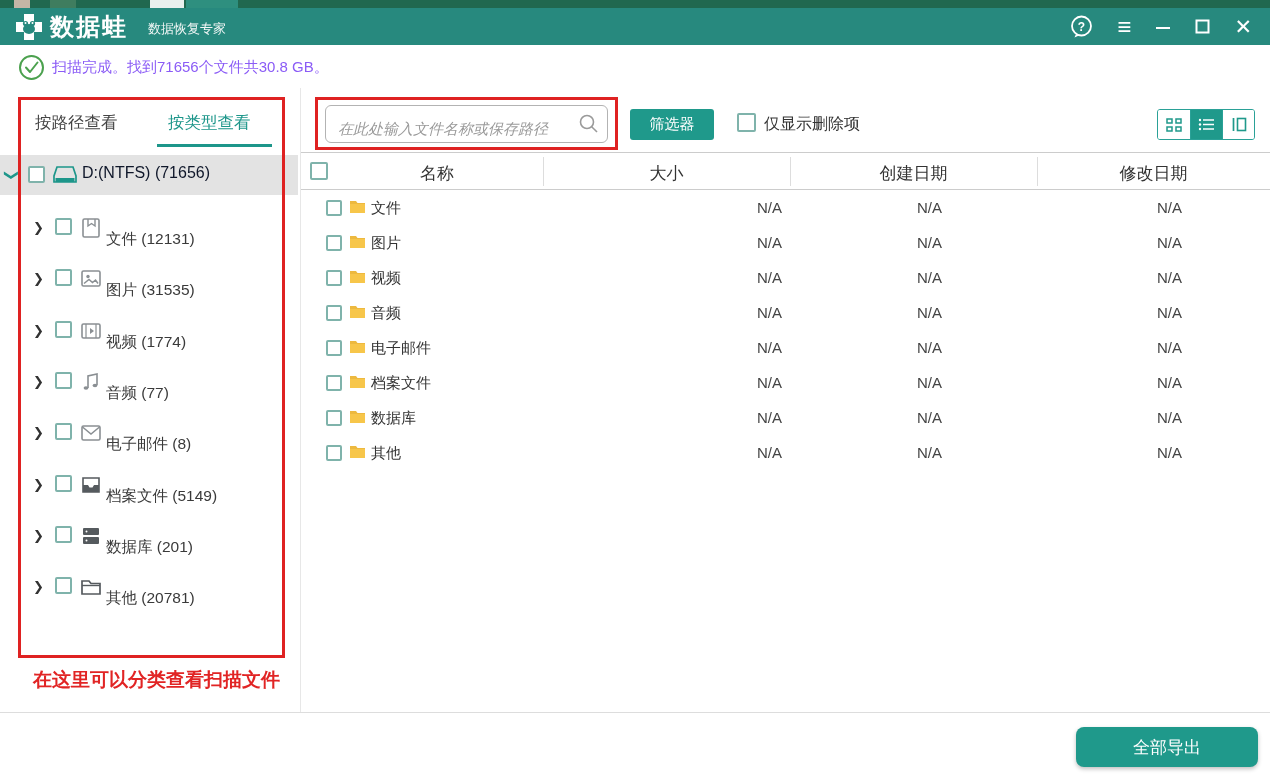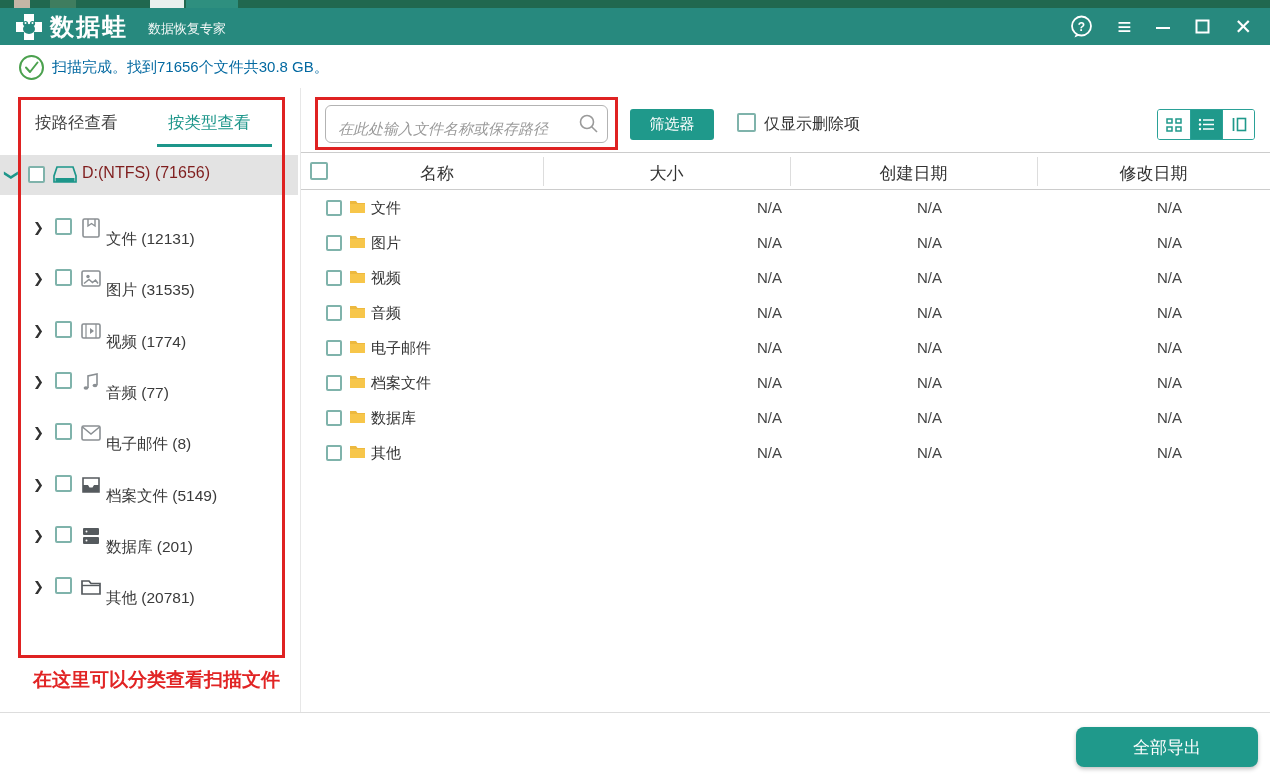--- a/index.html
+++ b/index.html
@@ -15,36 +15,36 @@
   .logo-cross { width:30px; height:30px; }
   .app-name { color:#fff; font-size:24px; font-weight:bold; letter-spacing:2px; margin-left:6px; }
   .app-sub { color:#f2f7f6; font-size:13px; margin-left:20px; margin-top:4px; }
   .win-controls { margin-left:auto; display:flex; align-items:center; gap:24px; margin-right:18px; }
   .win-btn { color:#fff; display:flex; align-items:center; justify-content:center; cursor:default; }
   .glyph { color:#fff; font-size:19px; line-height:1; }
 
   
   .status-row { position:absolute; left:0; top:45px; width:1270px; height:43px; background:#fff; }
   .check-icon { position:absolute; left:18px; top:9px; }
-  .status-text { position:absolute; left:52px; top:13px; font-size:15px; color:#0369a1; }
+  .status-text { position:absolute; left:52px; top:13px; font-size:15px; color:#8b5cf6; }
   .annot { color:#e12424; font-weight:bold; font-size:19px; }
   .annot-top { position:absolute; left:468px; top:9px; }
 
   
   .v-divider { position:absolute; left:300px; top:88px; width:1px; height:624px; background:#e7e7e7; }
   .red-box-sidebar { position:absolute; left:18px; top:97px; width:267px; height:561px; border:3px solid #df2222; pointer-events:none; }
   .tab { position:absolute; top:112px; font-size:16.5px; color:#444; cursor:pointer; }
   .tab.active { color:#1d968a; }
   .tab-underline { position:absolute; left:157px; top:144px; width:115px; height:3px; background:#1d968a; }
   .root-row { position:absolute; left:0; top:155px; width:298px; height:40px; background:#e3e3e3; }
   .root-chevron { position:absolute; left:6px; top:12px; color:#1d968a; font-size:14px; font-weight:bold; transform:rotate(90deg); }
   .cb { display:inline-block; width:17px; height:17px; background:#fff; border:2px solid #7fb3ab; border-radius:2px; }
   .root-row .cb { position:absolute; left:28px; top:11px; }
   .drive-icon { position:absolute; left:53px; top:9px; }
-  .root-label { position:absolute; left:82px; top:9px; color:#7f1d1d; font-size:16px;text-align:right; }
+  .root-label { position:absolute; left:82px; top:9px; color:#0f172a; font-size:16px;text-align:right; }
   .tree-row { position:absolute; left:0; width:298px; height:30px; }
   .tree-chevron { position:absolute; left:33px; top:7px; color:#333; font-size:13px; font-weight:bold; }
   .tree-row .cb { position:absolute; left:55px; top:5px; }
   .tree-icon { position:absolute; left:80px; top:4px; width:22px; height:22px; }
   .tree-label { position:absolute; left:106px; top:16px; font-size:15.5px; color:#3a3a3a; }
   .annot-side { position:absolute; left:33px; top:667px; }
 
   
   .red-box-search { position:absolute; left:315px; top:97px; width:303px; height:53px; border:3px solid #df2222; pointer-events:none; }
   .search-wrap { position:absolute; left:325px; top:105px; width:283px; height:38px; }

